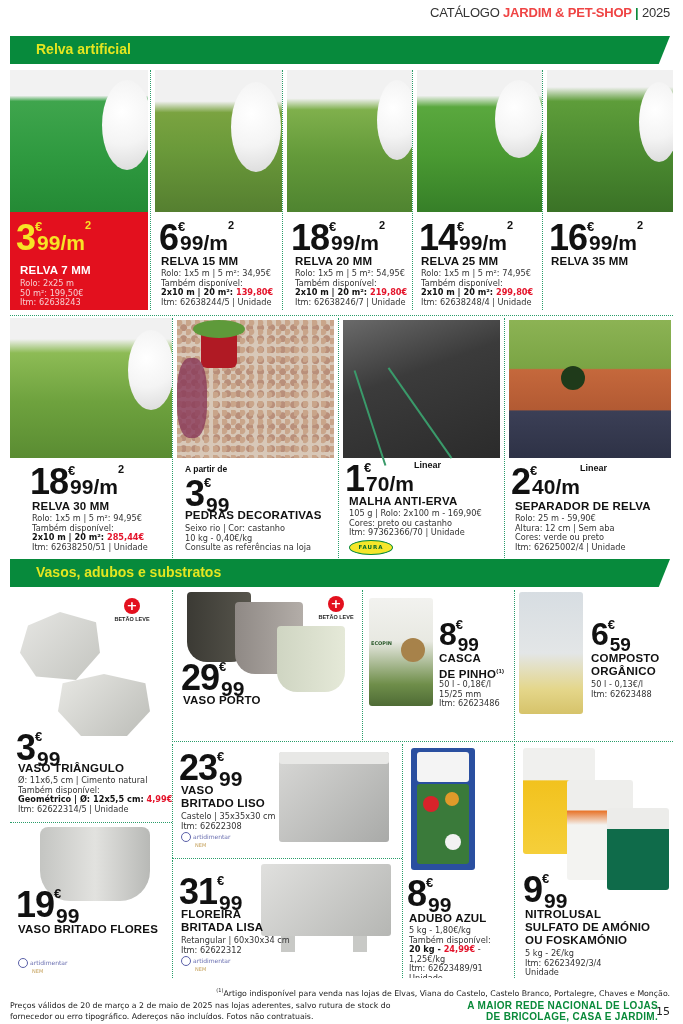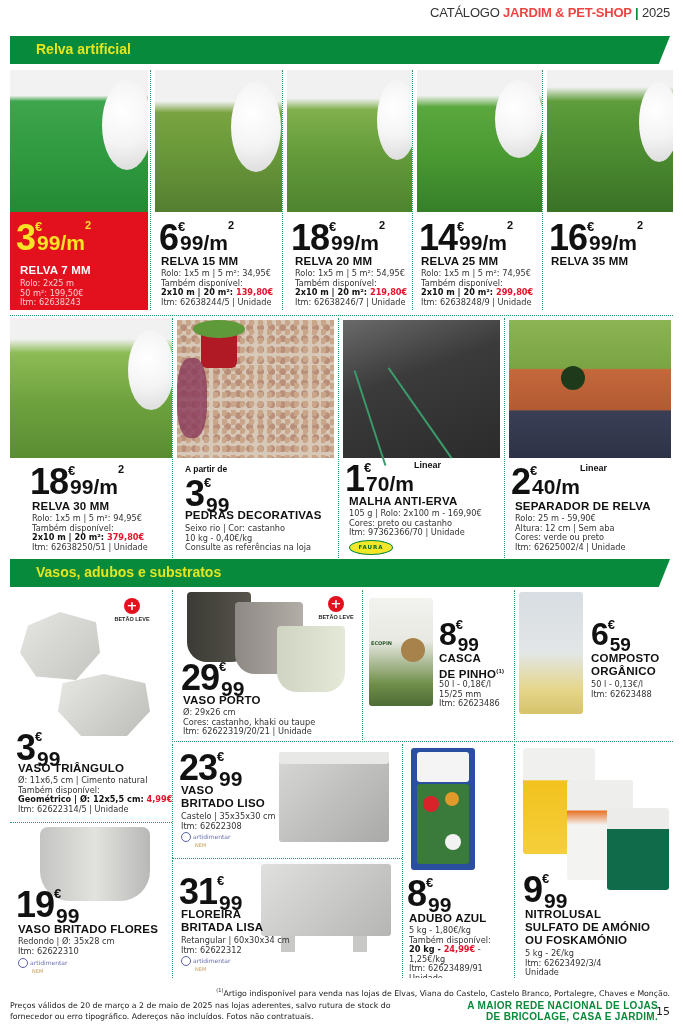--- a/index.html
+++ b/index.html
@@ -115,21 +115,21 @@
   <div class="img grass4" style="top:0;height:142px;left:4px"></div>
   <div class="ball" style="left:82px;top:10px;width:48px;height:78px"></div>
   <div class="price" style="left:6px;top:150px">
     <span class="int">14</span><span class="eur" style="top:0">€</span><span class="dec" style="margin-left:2px">99</span><span class="unit">/m</span><sup>2</sup>
   </div>
   <div class="pname" style="left:8px;top:185px">RELVA 25 MM</div>
   <div class="pdesc" style="left:8px;top:199px;width:125px">
     <div>Rolo: 1x5 m | 5 m²: 74,95€</div>
     <div>Também disponível:</div>
     <div><b>2x10 m | 20 m²: </b><span class="rp">299,80€</span></div>
-    <div>Itm: 62638248/9 | Unidade</div>
+    <div>Itm: 62638248/4 | Unidade</div>
   </div>
 </div>
 
 <div class="cell dl" style="left:542px;top:70px;width:131px;height:240px">
   <div class="img grass5" style="top:0;height:142px;left:4px"></div>
   <div class="ball" style="left:96px;top:12px;width:40px;height:80px"></div>
   <div class="price" style="left:6px;top:150px">
     <span class="int">16</span><span class="eur" style="top:0">€</span><span class="dec" style="margin-left:2px">99</span><span class="unit">/m</span><sup>2</sup>
   </div>
   <div class="pname" style="left:8px;top:185px">RELVA 35 MM</div>
@@ -140,21 +140,21 @@
 <div class="cell" style="left:10px;top:318px;width:162px;height:240px">
   <div class="img grass6" style="top:0;height:140px"></div>
   <div class="ball" style="left:118px;top:12px;width:46px;height:80px"></div>
   <div class="price" style="left:20px;top:146px">
     <span class="int">18</span><span class="eur" style="top:0">€</span><span class="dec" style="margin-left:2px">99</span><span class="unit">/m</span><sup>2</sup>
   </div>
   <div class="pname" style="left:22px;top:182px">RELVA 30 MM</div>
   <div class="pdesc" style="left:22px;top:196px;width:140px">
     <div>Rolo: 1x5 m | 5 m²: 94,95€</div>
     <div>Também disponível:</div>
-    <div><b>2x10 m | 20 m²: </b><span class="rp">379,80€</span></div>
+    <div><b>2x10 m | 20 m²: </b><span class="rp">285,44€</span></div>
     <div>Itm: 62638250/51 | Unidade</div>
   </div>
 </div>
 
 <div class="cell dl" style="left:172px;top:318px;width:166px;height:240px">
   <div class="img stones" style="top:2px;height:138px;left:4px;right:4px"></div>
   <div class="pot" style="left:28px;top:10px;width:36px;height:40px;background:#b01a24;border-radius:0 0 6px 6px"></div>
   <div class="pot" style="left:20px;top:2px;width:52px;height:18px;background:#5e9a3a;border-radius:50%"></div>
   <div class="pot" style="left:4px;top:40px;width:30px;height:80px;background:#8a3a5a;opacity:.8;border-radius:40%"></div>
   <div class="apartir" style="left:12px;top:146px">A partir de</div>
@@ -230,25 +230,20 @@
   <div class="pot" style="left:62px;top:12px;width:68px;height:72px;background:linear-gradient(90deg,#8f8985,#b3ada8);border-radius:4px 4px 20px 20px"></div>
   <div class="pot" style="left:104px;top:36px;width:68px;height:66px;background:linear-gradient(90deg,#cfd5c2,#e5e9d8);border-radius:4px 4px 20px 20px"></div>
   <div class="badge" style="left:140px;top:6px;width:46px">
     <div class="cross">+</div>
     <div class="lbl">BETÃO LEVE</div>
   </div>
   <div class="price" style="left:8px;top:70px">
     <span class="int">29</span><span class="eur" style="top:0">€</span><span class="dec" style="margin-left:2px;position:relative;top:6px">99</span>
   </div>
   <div class="pname" style="left:10px;top:104px">VASO PORTO</div>
-  <div class="pdesc" style="left:10px;top:118px;width:175px">
-    <div>Ø: 29x26 cm</div>
-    <div>Cores: castanho, khaki ou taupe</div>
-    <div>Itm: 62622319/20/21 | Unidade</div>
-  </div>
 </div>
 
 <div class="cell dl" style="left:362px;top:590px;width:152px;height:150px">
   <div class="bag" style="left:6px;top:8px;width:64px;height:108px;background:linear-gradient(180deg,#f2f2ef 0%,#e8e9e2 40%,#6f8e4a 80%,#4e6b35 100%)"></div>
   <div class="pot" style="left:38px;top:48px;width:24px;height:24px;border-radius:50%;background:#a7824a"></div>
   <div class="pot" style="left:8px;top:50px;font-size:5px;color:#2b5a2b;font-weight:bold">ECOPIN</div>
   <div class="price" style="left:76px;top:28px">
     <span class="int" style="font-size:32px">8</span><span class="eur" style="top:0">€</span><span class="dec" style="margin-left:2px;position:relative;top:6px;font-size:19px">99</span>
   </div>
   <div class="pname" style="left:76px;top:62px">
@@ -300,24 +295,20 @@
     <span class="sub">NEM</span>
   </div>
 </div>
 
 <div class="cell" style="left:10px;top:825px;width:162px;height:150px">
   <div class="pot" style="left:30px;top:2px;width:110px;height:74px;background:linear-gradient(90deg,#c4c5c2,#e2e2df,#b8b9b6);border-radius:8px 8px 30px 30px"></div>
   <div class="price" style="left:6px;top:62px">
     <span class="int">19</span><span class="eur" style="top:0">€</span><span class="dec" style="margin-left:2px;position:relative;top:6px">99</span>
   </div>
   <div class="pname" style="left:8px;top:98px">VASO BRITADO FLORES</div>
-  <div class="pdesc" style="left:8px;top:112px;width:150px">
-    <div>Redondo | Ø: 35x28 cm</div>
-    <div>Itm: 62622310</div>
-  </div>
   <div class="art" style="left:8px;top:133px">
     <span class="c"></span><span>artidimentar</span>
     <span class="sub">NEM</span>
   </div>
 </div>
 
 <div class="cell dl" style="left:172px;top:860px;width:230px;height:118px">
   <div class="pot" style="left:88px;top:4px;width:130px;height:72px;background:linear-gradient(135deg,#e0e0de,#b5b6b3);border-radius:3px"></div>
   <div class="pot" style="left:108px;top:76px;width:14px;height:16px;background:#c8c9c6"></div>
   <div class="pot" style="left:180px;top:76px;width:14px;height:16px;background:#c8c9c6"></div>

